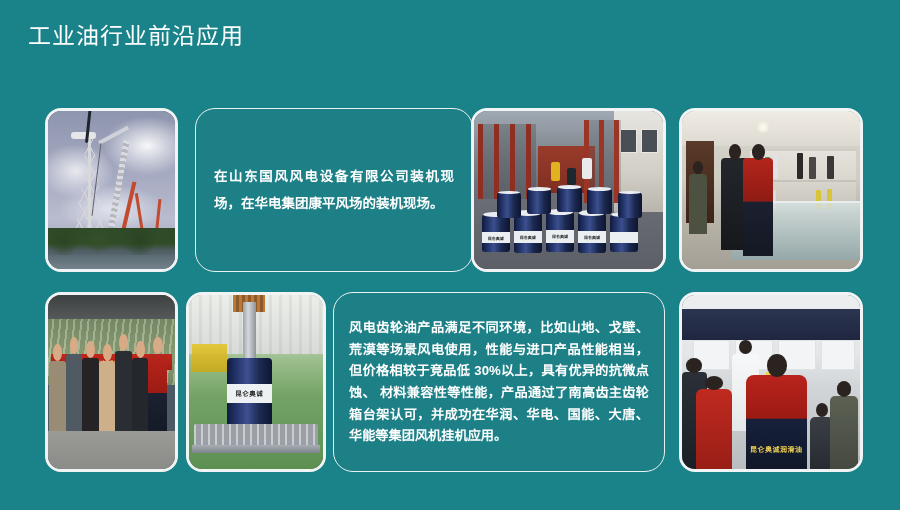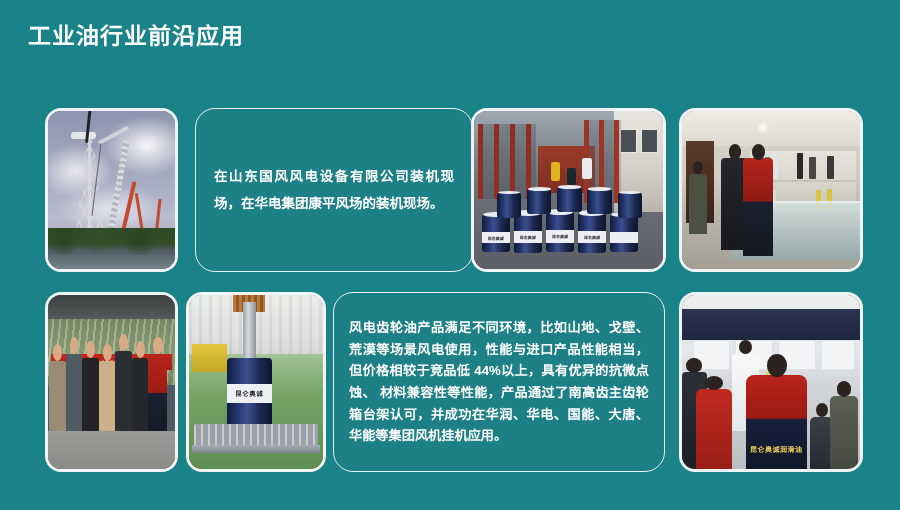--- a/index.html
+++ b/index.html
@@ -20,21 +20,21 @@
     height: 510px;
     background: #1a8289;
   }
 
   
   .slide-title {
     position: absolute;
     left: 28px;
     top: 23px;
     font-size: 23px;
-    font-weight: bold;
+    font-weight: normal;
     color: #ffffff;
     letter-spacing: 1px;
     line-height: 1.2;
     white-space: nowrap;
   }
 
   
   .photo {
     position: absolute;
     border: 3px solid #f1f4f5;
@@ -521,21 +521,21 @@
           <span>昆仑奥诚</span>
         </div>
       </div>
       <div class="conveyor"></div>
       <div class="conv-frame"></div>
     </div>
   </div>
 
   <div class="callout" id="callout-2">
     <div class="txt">
-      <p>风电齿轮油产品满足不同环境，比如山地、戈壁、荒漠等场景风电使用，性能与进口产品性能相当，但价格相较于竞品低 44%以上，具有优异的抗微点蚀、 材料兼容性等性能，产品通过了南高齿主齿轮箱台架认可，并成功在华润、华电、国能、大唐、华能等集团风机挂机应用。</p>
+      <p>风电齿轮油产品满足不同环境，比如山地、戈壁、荒漠等场景风电使用，性能与进口产品性能相当，但价格相较于竞品低 30%以上，具有优异的抗微点蚀、 材料兼容性等性能，产品通过了南高齿主齿轮箱台架认可，并成功在华润、华电、国能、大唐、华能等集团风机挂机应用。</p>
     </div>
   </div>
 
   <div class="photo" id="photo-6">
     <div class="scene">
       <div class="lab-bg"></div>
       <div class="lab-band"></div>
       <div class="lab-panel" style="left:6%;top:26%;width:20%;height:16%;"></div>
       <div class="lab-panel" style="left:30%;top:26%;width:20%;height:16%;"></div>
       <div class="lab-panel" style="left:54%;top:26%;width:20%;height:16%;"></div>

